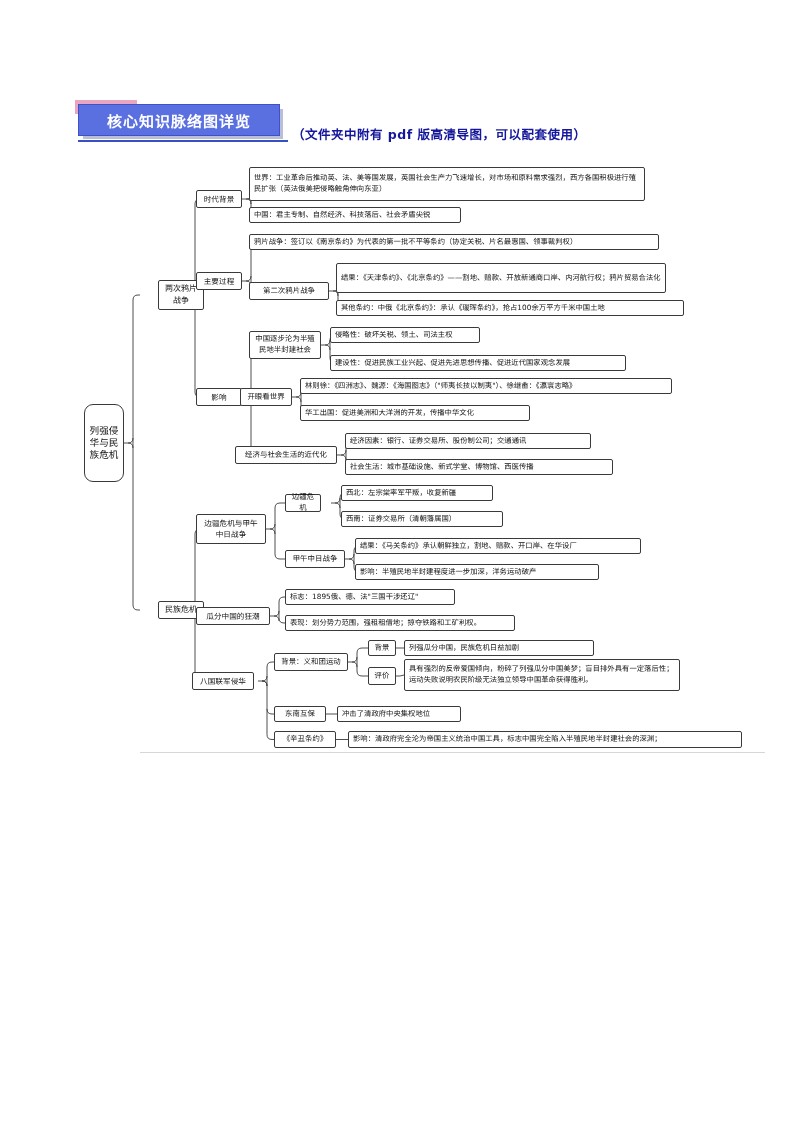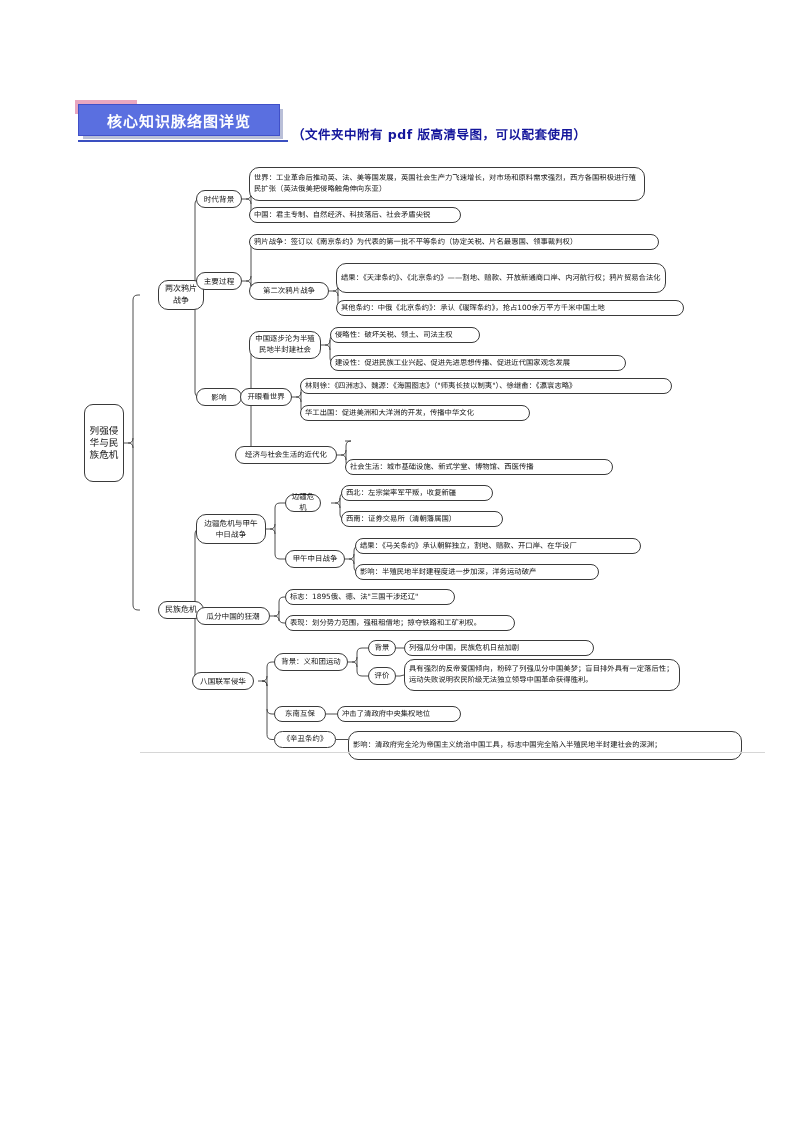--- a/index.html
+++ b/index.html
@@ -21,21 +21,21 @@
   .banner-rule{position:absolute;left:78px;top:140px;width:210px;height:2px;background:#3a4fc0;}
   .subtitle{position:absolute;left:292px;top:124px;font-size:12.5px;font-weight:bold;
     color:#14169c;white-space:nowrap;letter-spacing:0.5px;}
 
   
   #mindmap{position:absolute;left:0;top:0;width:794px;height:770px;}
   #wires{position:absolute;left:0;top:0;width:794px;height:770px;pointer-events:none;}
 
   .node{
     position:absolute;box-sizing:border-box;
-    border:1px solid #3a3a3a;border-radius:10px;background:#ffffff;
+    border:1px solid #3a3a3a;border-radius:2px;background:#ffffff;
     font-size:7.4px;line-height:1.45;color:#121212;
     padding:2px 4px;display:flex;align-items:center;
     letter-spacing:0.05px;
   }
   .node.mid{justify-content:center;text-align:center;}
   .node span{display:block;width:100%;}
 
   
   .node.root{
     border-width:1.2px;border-radius:9px;font-size:9.6px;line-height:1.28;
@@ -235,20 +235,23 @@
   <div class="node leaf" style="left:300px;top:378px;width:372px;height:16px;">
     <span>林则徐：《四洲志》、魏源：《海国图志》（"师夷长技以制夷"）、徐继畬：《瀛寰志略》</span>
   </div>
   <div class="node leaf" style="left:300px;top:405px;width:230px;height:16px;">
     <span>华工出国：促进美洲和大洋洲的开发，传播中华文化</span>
   </div>
 
   <div class="node lvl3 mid" style="left:235px;top:446px;width:102px;height:18px;">
     <span>经济与社会生活的近代化</span>
   </div>
+  <div class="node leaf" style="left:345px;top:433px;width:246px;height:16px;">
+    <span>经济因素：银行、证券交易所、股份制公司；交通通讯</span>
+  </div>
   <div class="node leaf" style="left:345px;top:459px;width:268px;height:16px;">
     <span>社会生活：城市基础设施、新式学堂、博物馆、西医传播</span>
   </div>
 
   <div class="node lvl2" style="left:196px;top:514px;width:70px;height:30px;">
     <span>边疆危机与甲午中日战争</span>
   </div>
   <div class="node lvl3 mid" style="left:285px;top:494px;width:36px;height:18px;">
     <span>边疆危机</span>
   </div>
@@ -300,18 +303,18 @@
   <div class="node lvl3 mid" style="left:274px;top:706px;width:52px;height:16px;">
     <span>东南互保</span>
   </div>
   <div class="node leaf" style="left:337px;top:706px;width:124px;height:16px;">
     <span>冲击了清政府中央集权地位</span>
   </div>
 
   <div class="node lvl3 mid" style="left:274px;top:731px;width:62px;height:17px;">
     <span>《辛丑条约》</span>
   </div>
-  <div class="node leaf" style="left:348px;top:731px;width:394px;height:29px;">
+  <div class="node leaf" style="left:348px;top:731px;width:394px;height:17px;">
     <span>影响：清政府完全沦为帝国主义统治中国工具，标志中国完全陷入半殖民地半封建社会的深渊；</span>
   </div>
 
   <div class="page-rule"></div>
 </div>
 
 </body></html>

